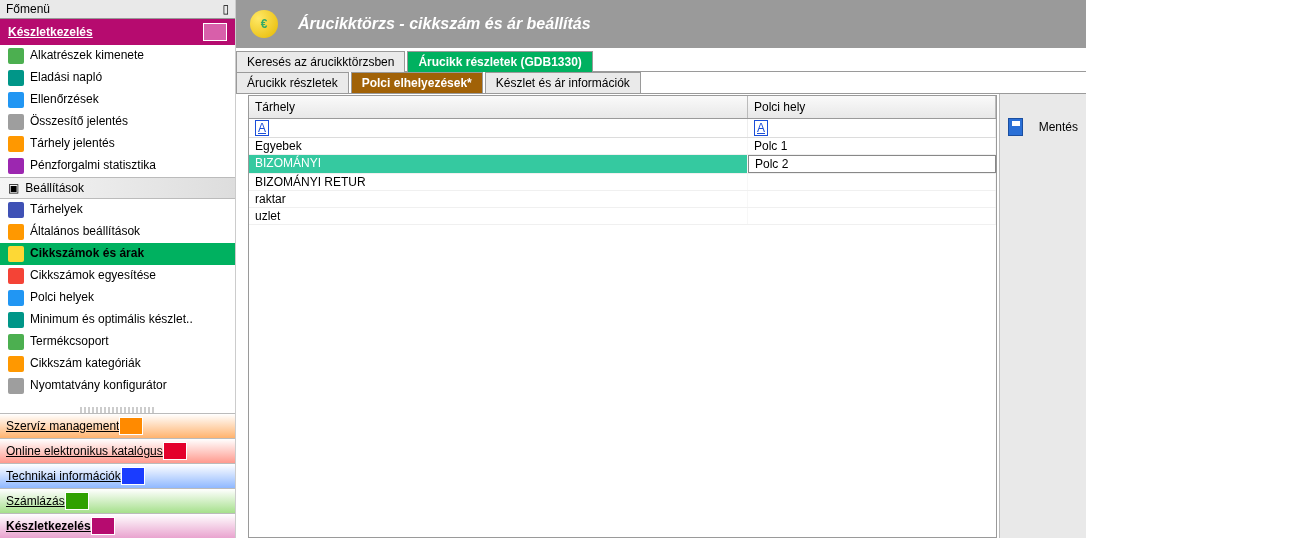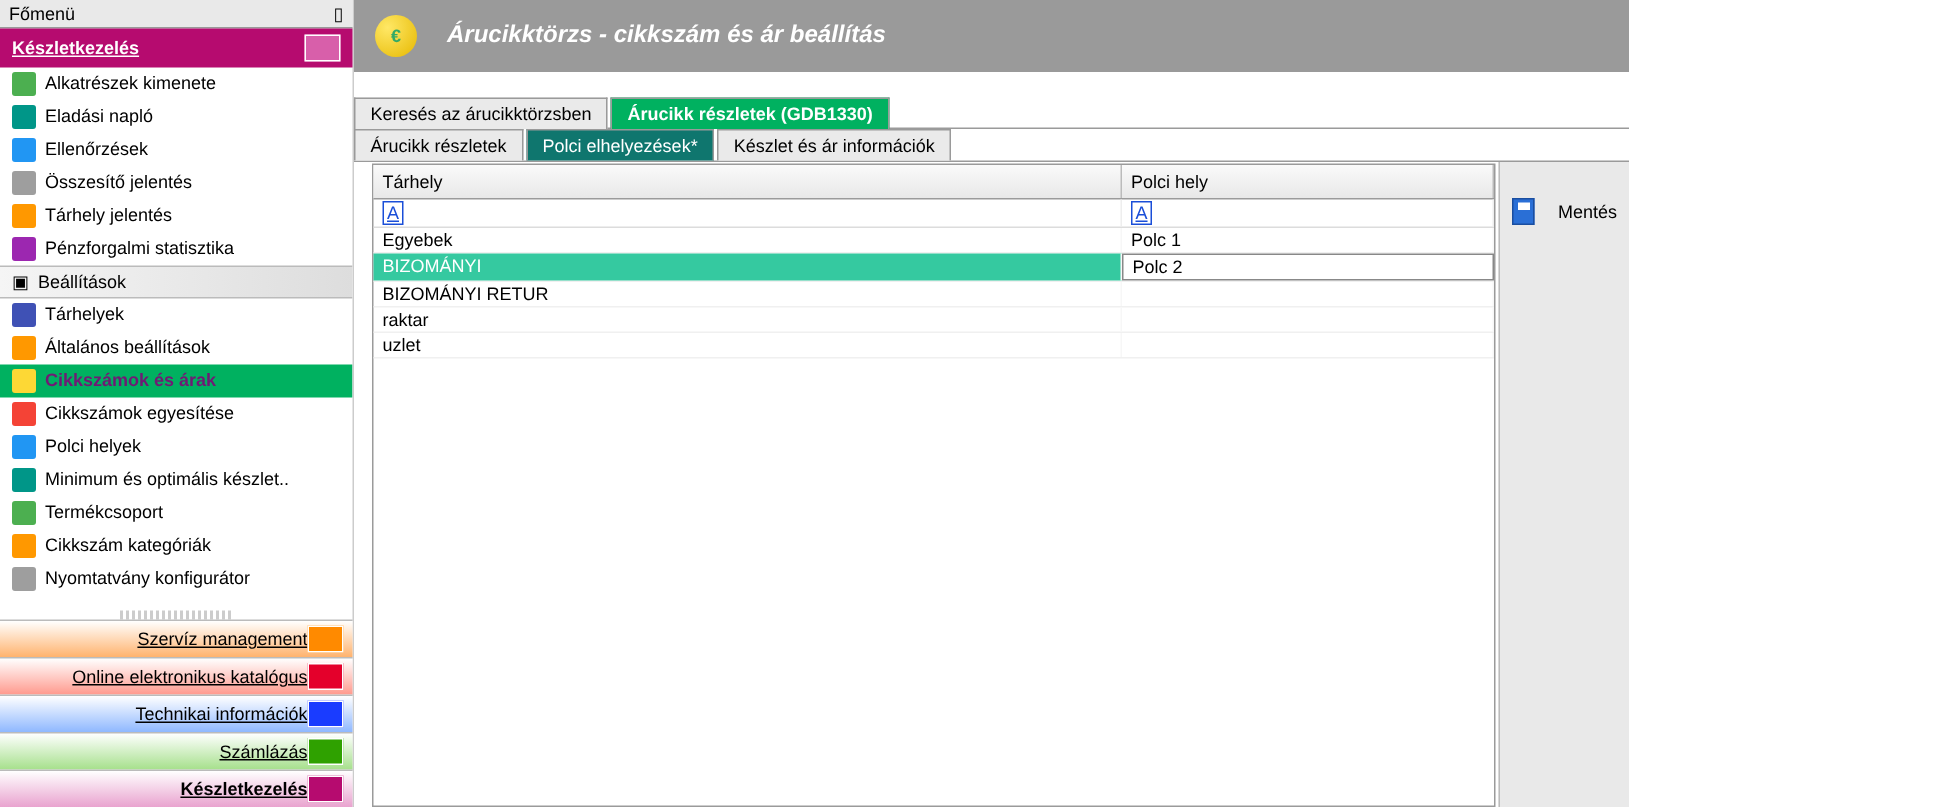--- a/index.html
+++ b/index.html
@@ -4,43 +4,43 @@
 <style>
 html,body{margin:0;padding:0;font-family:Tahoma,Arial,sans-serif;font-size:12px;background:#fff;color:#000;height:100%}
 .app{display:flex;width:1086px;height:538px;overflow:hidden}
 .sidebar{width:235px;display:flex;flex-direction:column;background:#fff;border-right:1px solid #ccc}
 .sidebar-title{background:#e9e9e9;padding:2px 6px;display:flex;justify-content:space-between;align-items:center;border-bottom:1px solid #999}
 .pin{font-size:12px}
 .sidebar-header{background:#b60b6f;color:#fff;font-weight:bold;padding:4px 8px;text-decoration:underline;display:flex;justify-content:space-between;align-items:center}
 .sidebar-header .hicon{width:22px;height:16px;background:#d85faa;border:1px solid #fff}
 .nav{flex:1;overflow-y:auto}
 .nav-item{display:flex;align-items:flex-start;gap:6px;padding:3px 8px;cursor:pointer;white-space:nowrap}
-.nav-item.active{background:#00b160;color:#701a75;font-weight:bold}
+.nav-item.active{background:#00b160;color:#000000;font-weight:bold}
 .nav-item .icon{width:16px;height:16px;flex:0 0 16px;display:inline-block}
 .group-header{background:linear-gradient(90deg,#f5f5f5,#ddd);border-top:1px solid #bbb;border-bottom:1px solid #bbb;padding:3px 8px;display:flex;align-items:center;gap:6px}
 .bottom-bars{}
-.bar{display:flex;justify-content:flex-end;align-items:center;padding:3px 6px;border-top:1px solid #bbb;text-decoration:underline;cursor:pointer}
+.bar{display:flex;justify-content:flex-start;align-items:center;padding:3px 6px;border-top:1px solid #bbb;text-decoration:underline;cursor:pointer}
 .bar .bicon{width:22px;height:16px;border:1px solid #fff}
 .bar.orange{background:linear-gradient(#fff,#ffb36e)}.bar.orange .bicon{background:#ff8a00}
 .bar.red{background:linear-gradient(#fff,#ff9a8e)}.bar.red .bicon{background:#e4002b}
 .bar.blue{background:linear-gradient(#fff,#8fb8ff)}.bar.blue .bicon{background:#1a3cff}
 .bar.green{background:linear-gradient(#fff,#a6e08c)}.bar.green .bicon{background:#2fa100}
 .bar.magenta{background:linear-gradient(#fff,#e9a3cf);font-weight:bold}.bar.magenta .bicon{background:#b60b6f}
 .grip{height:6px;background:repeating-linear-gradient(90deg,#ccc,#ccc 2px,#fff 2px,#fff 4px);margin:0 80px}
 
 .main{flex:1;display:flex;flex-direction:column;position:relative}
 .page-header{background:#9a9a9a;display:flex;align-items:center;gap:20px;height:48px;padding:0 14px}
 .page-header .eicon{width:28px;height:28px;border-radius:50%;background:radial-gradient(circle at 30% 30%,#ffe866,#e6b800);display:flex;align-items:center;justify-content:center;color:#3a6;font-weight:bold}
 .page-header h1{color:#fff;font-style:italic;font-weight:bold;font-size:16px;margin:0}
-.tabs{display:flex;border-bottom:1px solid #9a9a9a;margin-top:16px}
+.tabs{display:flex;border-bottom:1px solid #9a9a9a;margin-top:2px}
 .tab{padding:3px 10px;background:#eaeaea;border:1px solid #9a9a9a;border-bottom:none;margin-right:2px;cursor:pointer;position:relative;top:1px}
 .tab.active{background:#00b160;color:#fff;font-weight:bold}
 .subtabs{display:flex;border-bottom:1px solid #9a9a9a}
 .subtab{padding:3px 10px;background:#eaeaea;border:1px solid #9a9a9a;border-bottom:none;margin-right:2px;cursor:pointer}
-.subtab.active{background:#0f766e;color:#fff;font-weight:normal}
+.subtab.active{background:#a16207;color:#fff;font-weight:bold}
 .content{display:flex;flex:1;overflow:hidden}
 .table-wrap{flex:1;border:1px solid #9a9a9a;margin:1px 2px 0 12px;display:flex;flex-direction:column}
 .thead{display:flex;background:linear-gradient(#fafafa,#e8e8e8);border-bottom:1px solid #9a9a9a}
 .thead .th{padding:4px 6px;border-right:1px solid #bbb}
 .filter-row{display:flex;border-bottom:1px solid #dcdcdc}
 .filter-row .fc{padding:2px 6px;color:#1a4ed8;text-decoration:underline;border-right:1px solid #eee}
 .row{display:flex;border-bottom:1px solid #f0f0f0}
 .row .cell{padding:1px 6px;border-right:1px solid #f7f7f7}
 .row.selected .cell:first-child{background:#35c9a0;color:#fff}
 .row input{border:none;outline:none;font:inherit;width:100%;padding:0;background:transparent}

